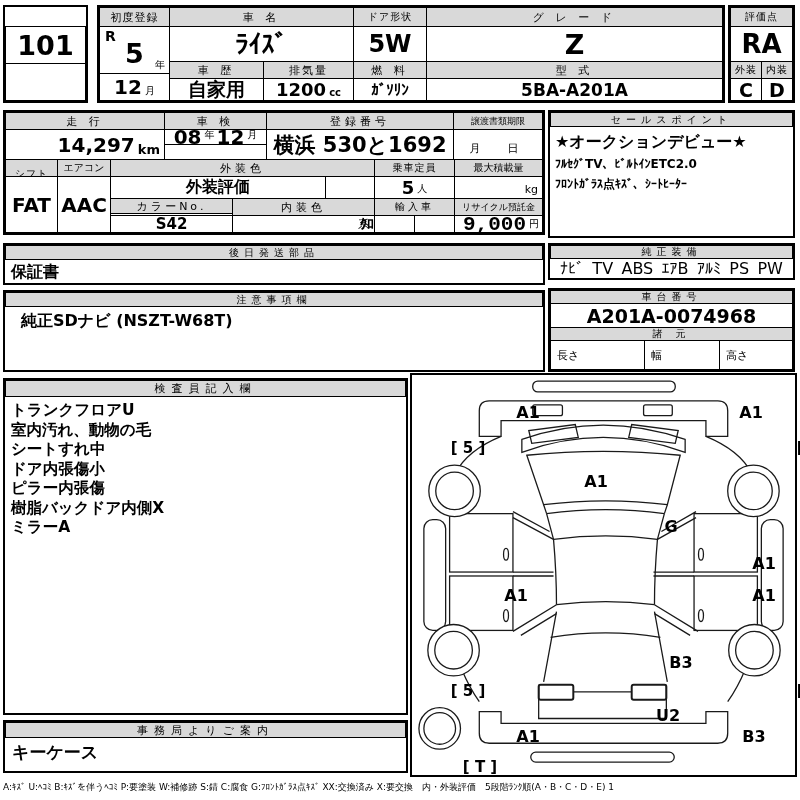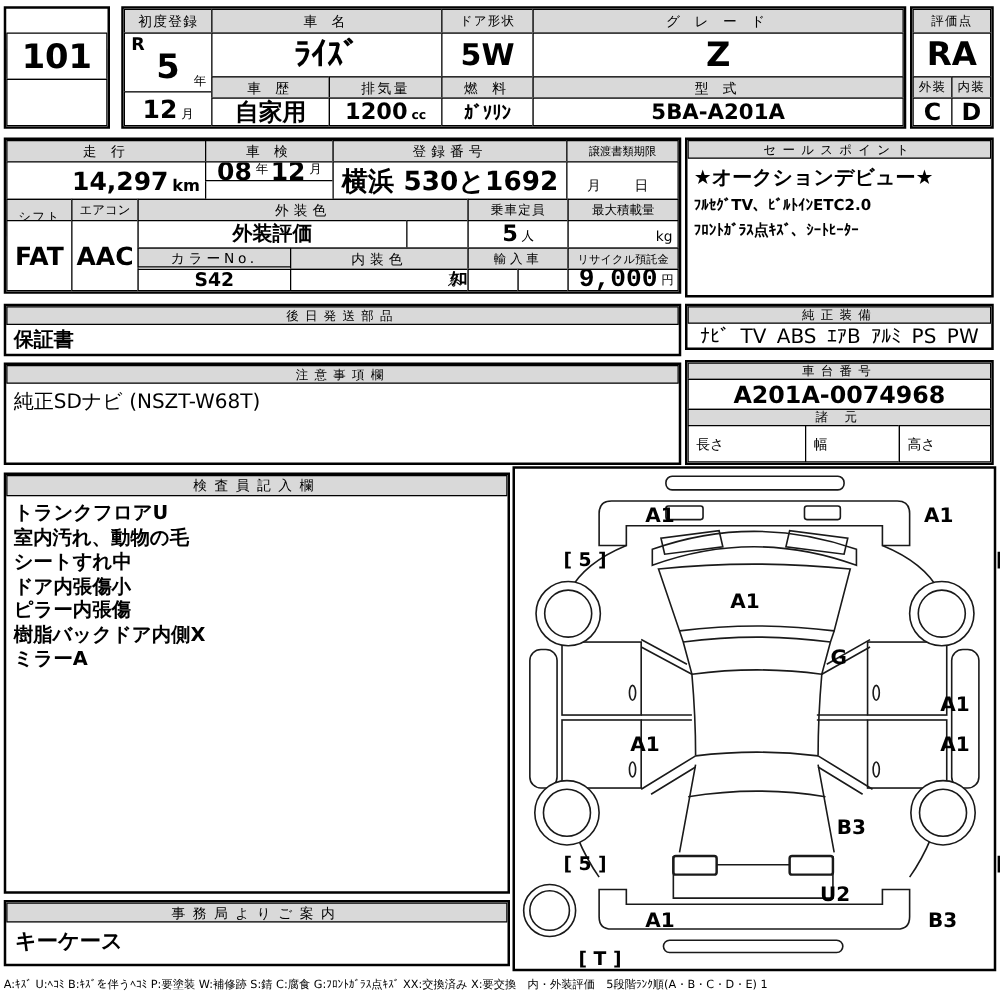--- a/index.html
+++ b/index.html
@@ -160,21 +160,21 @@
       </div>
   </div>
 
   <div class="box" style="left:3px;top:243px;width:542px;height:42px;">
     <div class="cell ch" style="left:0;top:0;width:538px;height:15px;font-size:10px;letter-spacing:5px;">後日発送部品</div>
     <div style="position:absolute;left:6px;top:17px;font-size:16px;font-weight:bold;">保証書</div>
   </div>
 
   <div class="box" style="left:3px;top:290px;width:542px;height:82px;">
     <div class="cell ch" style="left:0;top:0;width:538px;height:15px;font-size:10px;letter-spacing:5px;">注意事項欄</div>
-    <div style="position:absolute;left:6px;top:19px;font-size:16px;font-weight:normal;">純正SDナビ (NSZT-W68T)</div>
+    <div style="position:absolute;left:16px;top:19px;font-size:16px;font-weight:bold;">純正SDナビ (NSZT-W68T)</div>
   </div>
 
   <div class="box" style="left:548px;top:288px;width:247px;height:84px;">
     <div class="cell ch" style="left:0;top:0;width:243px;height:14px;font-size:10px;letter-spacing:5px;">車台番号</div>
     <div class="cell big" style="left:0;top:13px;width:243px;height:25px;font-size:19px;">A201A-0074968</div>
     <div class="cell ch" style="left:0;top:37px;width:243px;height:14px;font-size:10px;letter-spacing:5px;">諸 元</div>
     <div class="cell left" style="left:0;top:50px;width:95px;height:30px;padding-left:6px;">
       <span style="font-size:11px;">長さ</span>
       <span></span>
     </div>

